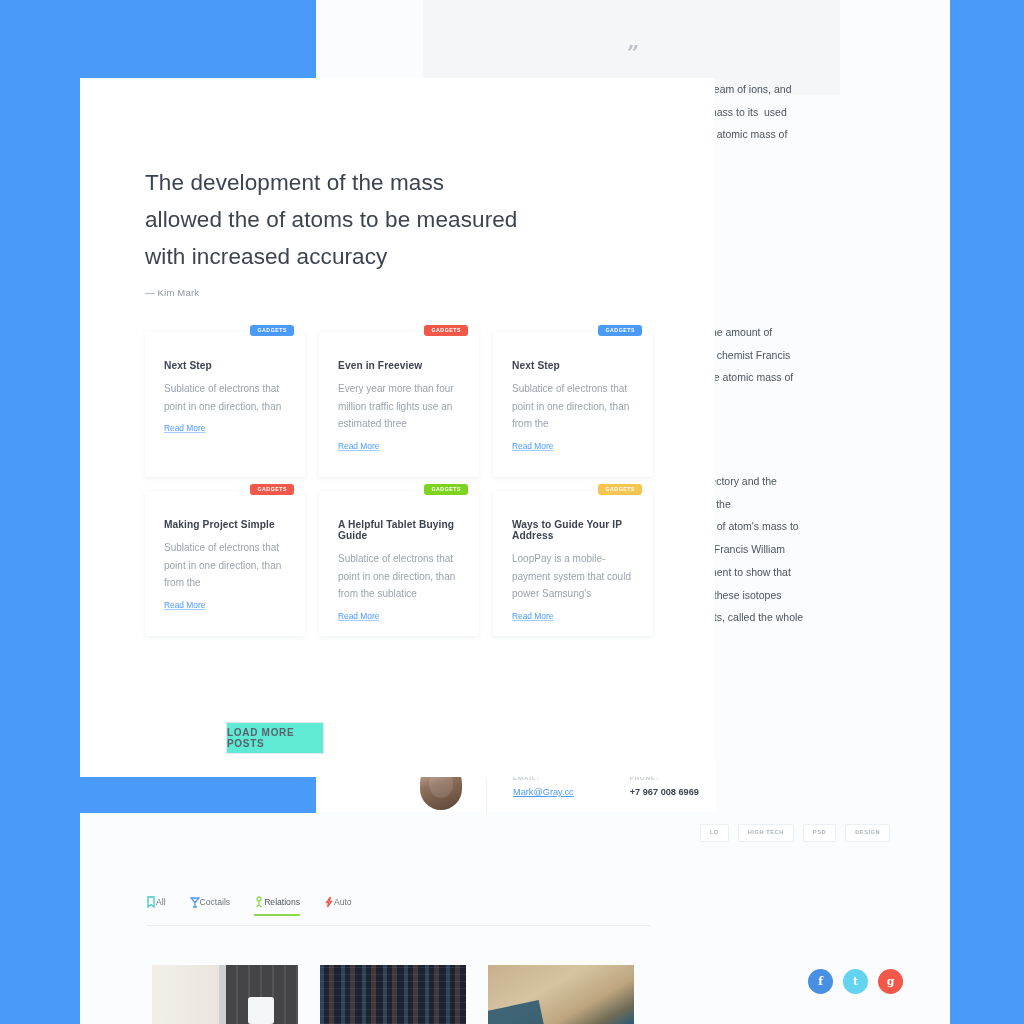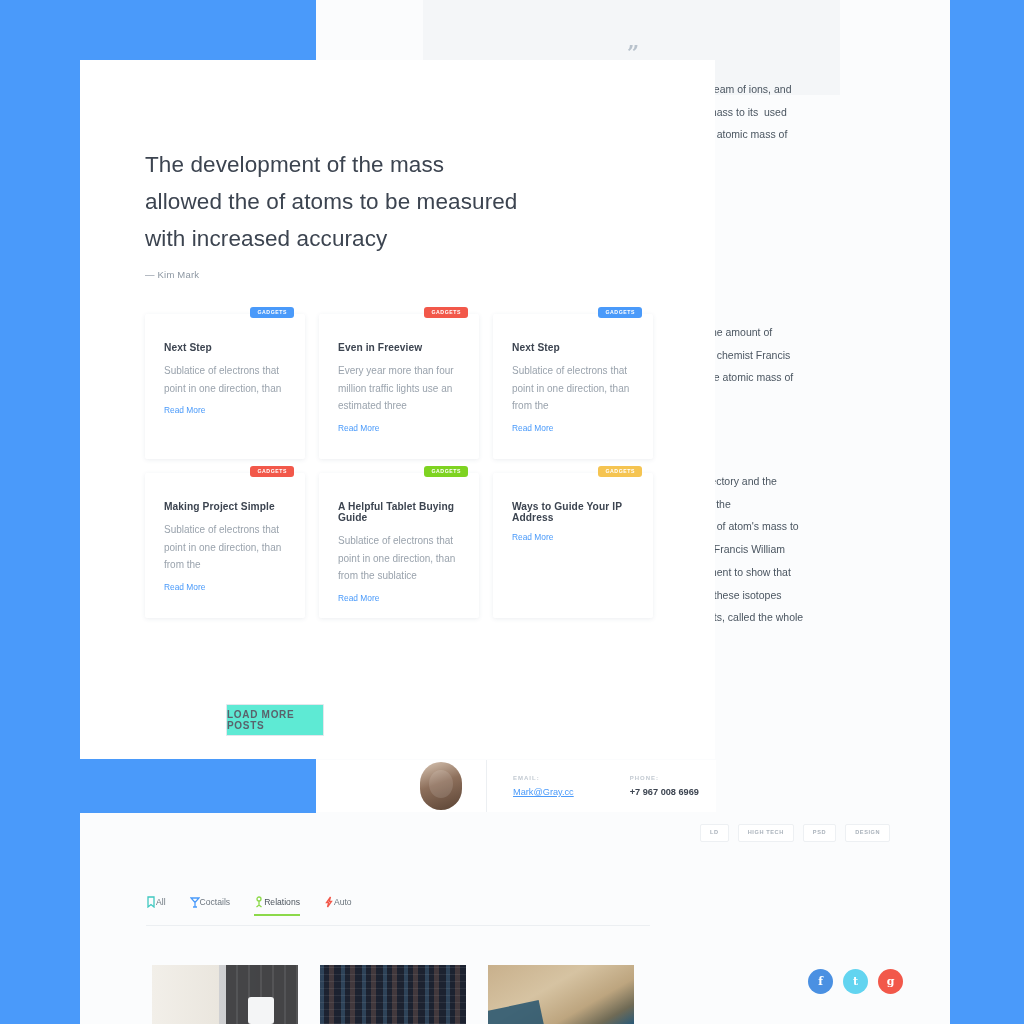--- a/index.html
+++ b/index.html
@@ -89,21 +89,21 @@
     top: 777px;
     width: 316px;
     height: 36px;
     background: #4a9afa;
   }
 
   
   .hero-card {
     position: absolute;
     left: 80px;
-    top: 60px;
+    top: 78px;
     width: 635px;
     height: 699px;
     background: #ffffff;
   }
 
   .hero-title {
     position: absolute;
     left: 65px;
     top: 86px;
     width: 380px;
@@ -169,20 +169,21 @@
   .card-excerpt {
     font-size: 10px;
     line-height: 17.5px;
     color: #9aa3ad;
     margin-bottom: 8px;
   }
 
   .read-more {
     font-size: 8.4px;
     color: #4a9afa;
+    text-decoration: underline;
     text-decoration-color: rgba(74,154,250,0.5);
     cursor: pointer;
   }
 
   
   .load-more {
     position: absolute;
     left: 146px;
     top: 644px;
     width: 98px;
@@ -488,20 +489,21 @@
         </div>
         <div class="post-card">
           <div class="badge" style="background:#7ed321">GADGETS</div>
           <div class="card-title">A Helpful Tablet Buying Guide</div>
           <div class="card-excerpt">Sublatice of electrons that point in one direction, than from the sublatice</div>
           <div class="read-more">Read More</div>
         </div>
         <div class="post-card">
           <div class="badge" style="background:#f5c451">GADGETS</div>
           <div class="card-title">Ways to Guide Your IP Address</div>
+          <div class="card-excerpt">LoopPay is a mobile-payment system that could power Samsung's</div>
           <div class="read-more">Read More</div>
         </div>
       </div>
 
     <div class="load-more">LOAD MORE POSTS</div>
   </div>
 
   <div class="tabs" id="tabs">
       <div class="tab">
         <span>

